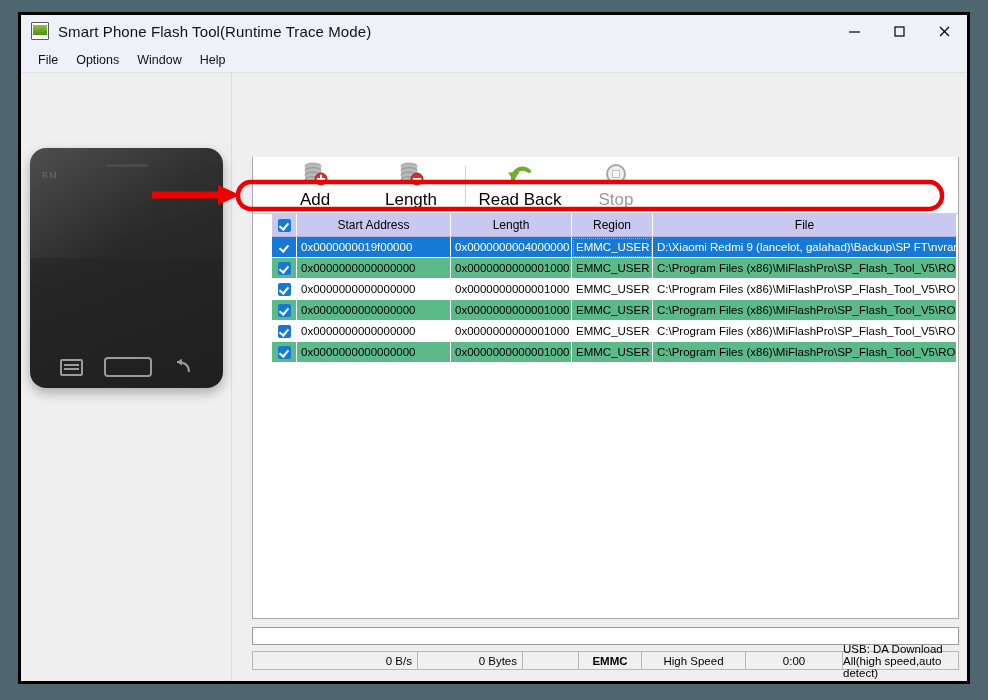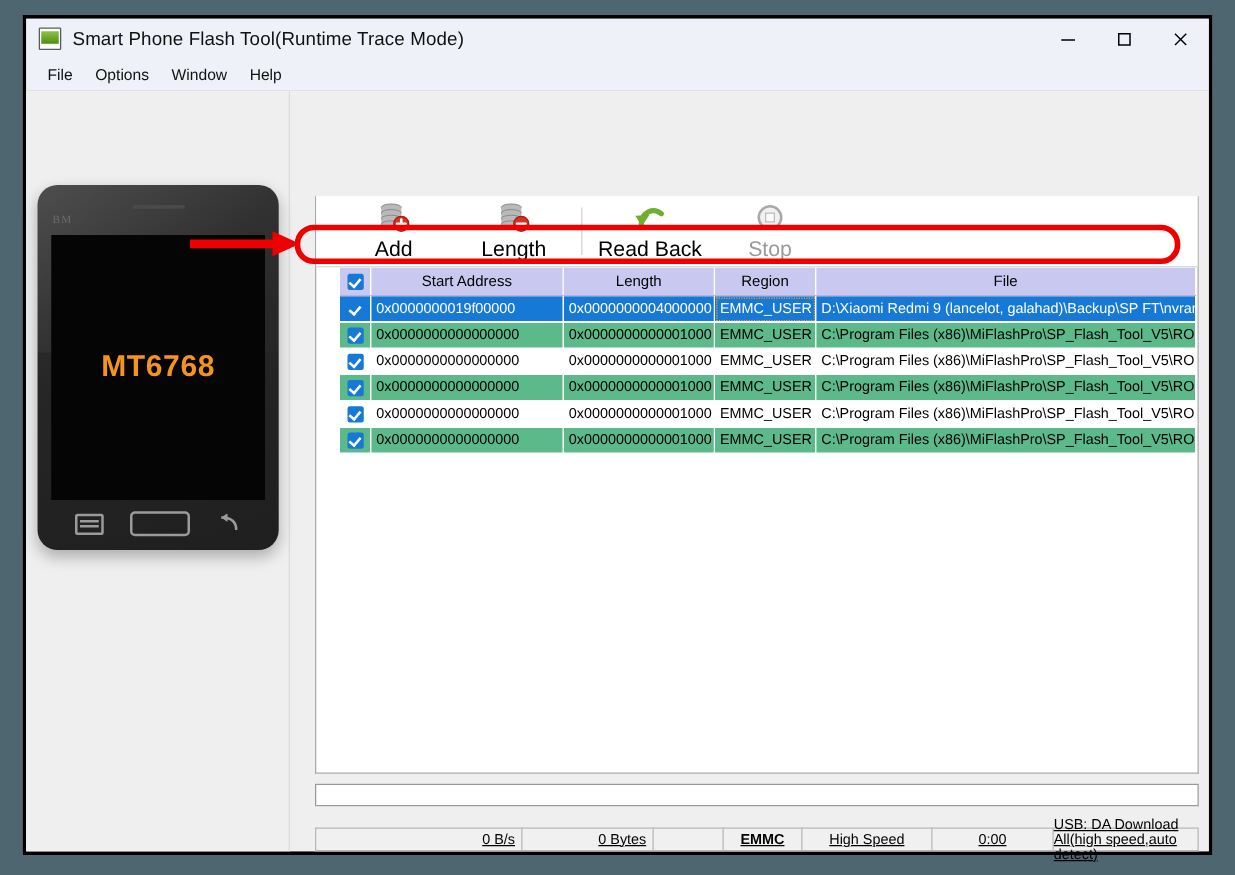--- a/index.html
+++ b/index.html
@@ -41,21 +41,21 @@
   .menu-item{font-size:12.5px;color:#111;padding:3px 9px;cursor:default;}
 
   .client{flex:1;background:#efefef;position:relative;}
 
   
   .phone-panel{
     position:absolute;left:0;top:0;width:210px;height:100%;
     background:#efefef;border-right:1px solid #dcdcdc;
   }
   .phone{
-    position:absolute;left:9px;top:75px;width:193px;height:292px;
+    position:absolute;left:9px;top:75px;width:193px;height:240px;
   }
   .phone-body{
     position:absolute;inset:0;background:#2b2b2b;border-radius:16px;
     box-shadow:0 5px 12px rgba(0,0,0,.28);
     background:linear-gradient(160deg,#3a3a3a 0%,#262626 45%,#1f1f1f 100%);
   }
   .phone-gloss{
     position:absolute;left:0;top:0;width:100%;height:46%;
     background:linear-gradient(135deg,rgba(255,255,255,.10),rgba(255,255,255,.01) 60%);
     border-radius:16px 16px 0 0;pointer-events:none;
@@ -165,21 +165,21 @@
   .th-chk{background:#c8c8f0;text-align:center;}
 
   
   .statusarea{
     position:absolute;left:20px;right:8px;bottom:8px;height:46px;
   }
   .progress{
     height:18px;background:#fff;border:1px solid #9a9a9a;box-sizing:border-box;
   }
   .statusbar{
-    margin-top:17px;height:19px;display:flex;font-size:11.5px;color:#000;text-decoration:underline;
+    margin-top:6px;height:19px;display:flex;font-size:11.5px;color:#000;
   }
   .sb{
     border:1px solid #b8b8b8;border-right:none;box-sizing:border-box;
     display:flex;align-items:center;height:19px;background:#f0f0f0;
   }
   .sb:last-child{border-right:1px solid #b8b8b8;}
   .sb.right{justify-content:flex-end;padding-right:5px;}
   .sb.center{justify-content:center;}
   .sb.bold{font-weight:bold;}
 
@@ -225,23 +225,20 @@
 
     <div class="client">
 
       <div class="phone-panel">
         <div class="phone-shadow"></div>
         <div class="phone">
           <div class="phone-body">
             <div class="phone-gloss"></div>
             <div class="speaker"></div>
             <div class="bm-logo">BM</div>
-            <div class="screen">
-              <div class="chip">MT6768</div>
-            </div>
             <div class="nav">
               <div class="nav-menu"></div>
               <div class="nav-home"></div>
               <div class="nav-back">
                 <svg width="20" height="16" viewBox="0 0 20 16">
                   <path d="M16 13 C16 5 10 3 4 3" fill="none" stroke="#9b9b9b" stroke-width="2"></path>
                   <path d="M4 3 L9 -0.5 L9 6.5 Z" fill="#9b9b9b"></path>
                 </svg>
               </div>
             </div>

